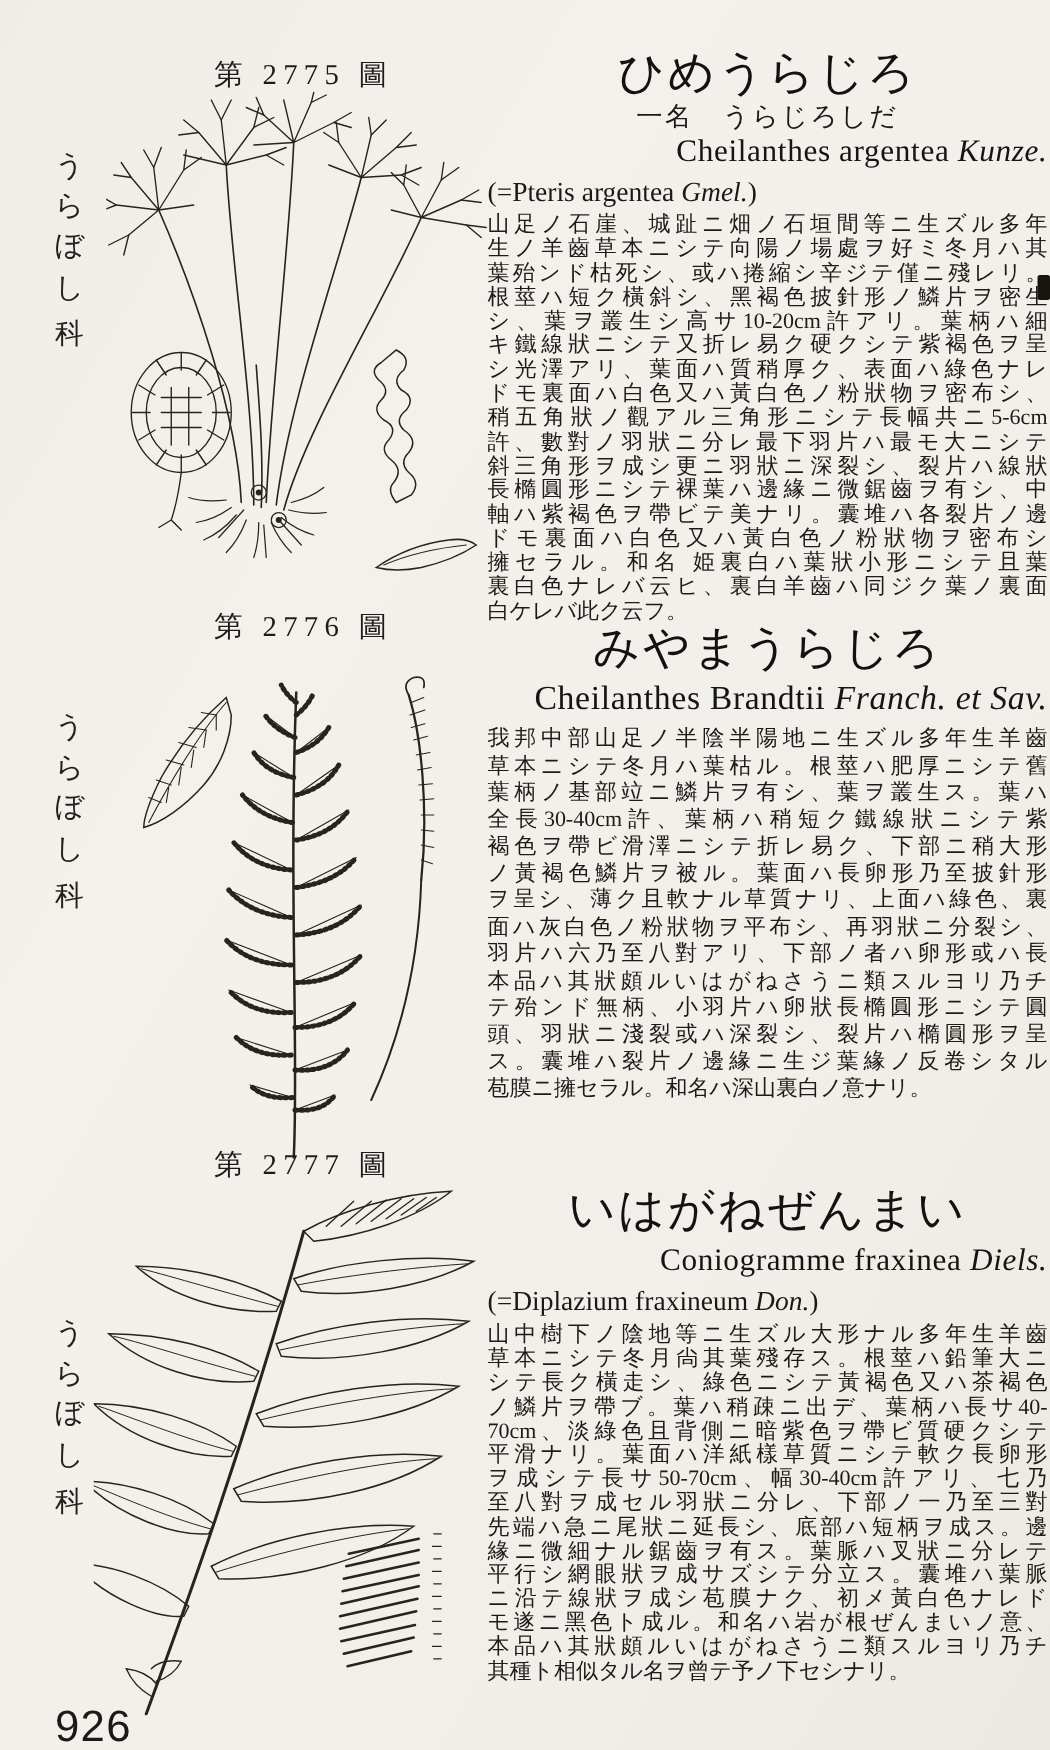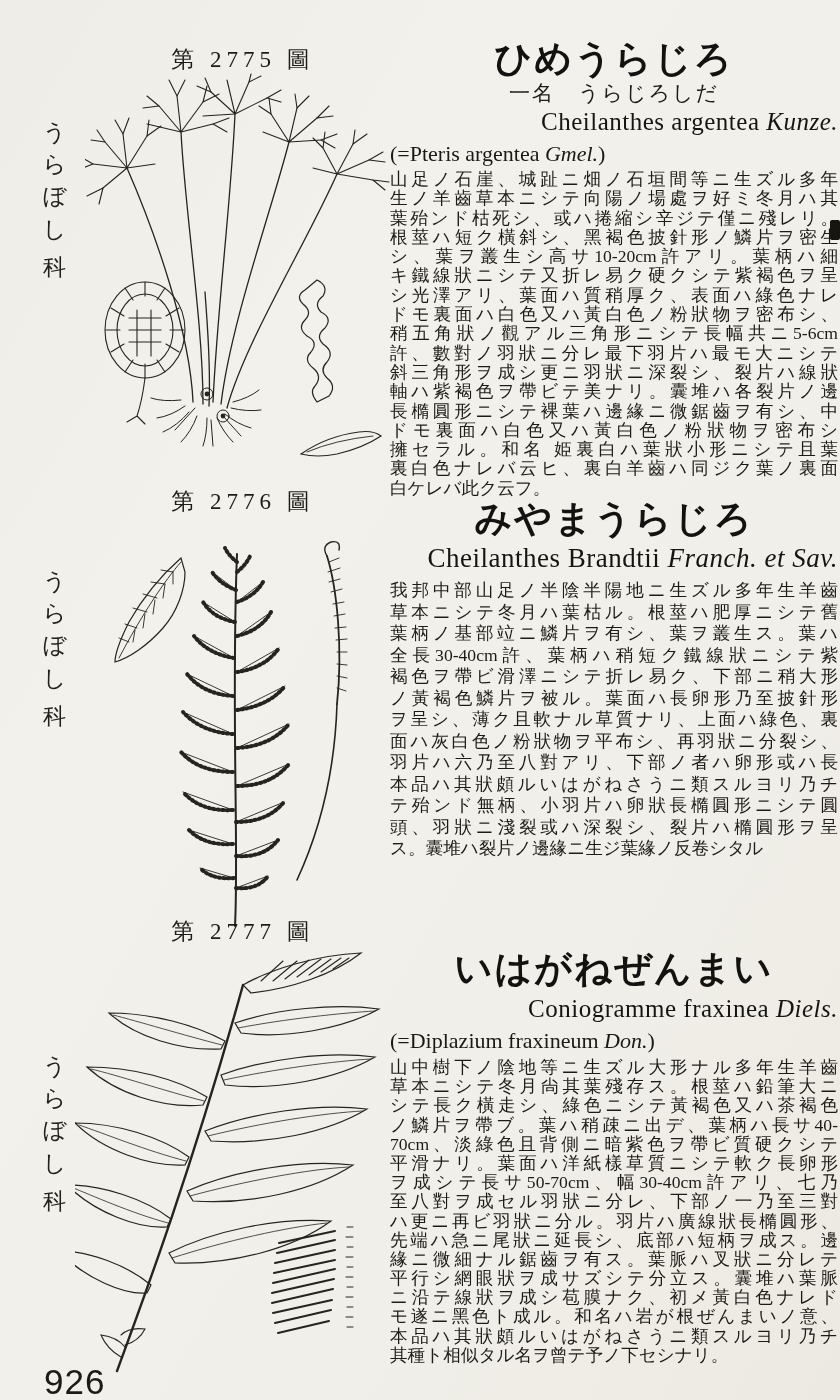--- a/index.html
+++ b/index.html
@@ -16,21 +16,21 @@
     font-family:"DejaVu Serif",serif;
   }
   
   .figcap{
     position:absolute;left:88px;width:310px;text-align:center;
     font-size:23px;letter-spacing:5px;color:#1e1c19;font-weight:500;
   }
   
   .col{position:absolute;left:390px;width:448px;}
   .jtitle{
-    text-align:center;font-size:37px;font-weight:700;color:#141210;
+    text-align:center;font-size:37px;font-weight:400;color:#141210;
     line-height:1.0;letter-spacing:2px;
   }
   .alias{
     text-align:center;font-size:21px;color:#1c1a17;letter-spacing:2px;margin-top:2px;
   }
   .latin{
     text-align:right;font-size:25px;color:#161513;letter-spacing:0.5px;margin-top:1px;
     font-family:"Liberation Serif",serif;
   }
   .latin i{font-family:"Liberation Serif",serif;}
@@ -130,22 +130,22 @@
         <div class="bline">生ノ羊齒草本ニシテ向陽ノ場處ヲ好ミ冬月ハ其</div>
         <div class="bline">葉殆ンド枯死シ、或ハ捲縮シ辛ジテ僅ニ殘レリ。</div>
         <div class="bline">根莖ハ短ク橫斜シ、黑褐色披針形ノ鱗片ヲ密生</div>
         <div class="bline">シ、葉ヲ叢生シ高サ10-20cm許アリ。葉柄ハ細</div>
         <div class="bline">キ鐵線狀ニシテ又折レ易ク硬クシテ紫褐色ヲ呈</div>
         <div class="bline">シ光澤アリ、葉面ハ質稍厚ク、表面ハ綠色ナレ</div>
         <div class="bline">ドモ裏面ハ白色又ハ黃白色ノ粉狀物ヲ密布シ、</div>
         <div class="bline">稍五角狀ノ觀アル三角形ニシテ長幅共ニ5-6cm</div>
         <div class="bline">許、數對ノ羽狀ニ分レ最下羽片ハ最モ大ニシテ</div>
         <div class="bline">斜三角形ヲ成シ更ニ羽狀ニ深裂シ、裂片ハ線狀</div>
+        <div class="bline">長橢圓形ニシテ裸葉ハ邊緣ニ微鋸齒ヲ有シ、中</div>
         <div class="bline">軸ハ紫褐色ヲ帶ビテ美ナリ。囊堆ハ各裂片ノ邊</div>
-        <div class="bline">長橢圓形ニシテ裸葉ハ邊緣ニ微鋸齒ヲ有シ、中</div>
         <div class="bline">ドモ裏面ハ白色又ハ黃白色ノ粉狀物ヲ密布シ</div>
         <div class="bline">擁セラル。和名 姫裏白ハ葉狀小形ニシテ且葉</div>
         <div class="bline">裏白色ナレバ云ヒ、裏白羊齒ハ同ジク葉ノ裏面</div>
         <div class="bline">白ケレバ此ク云フ。</div>
       </div>
   </div>
 
   <div class="figcap" style="top:486px">第 2776 圖</div>
 
   <div class="fig" style="left:85px;top:528px">
@@ -206,20 +206,21 @@
         <div class="bline">全長30-40cm許、葉柄ハ稍短ク鐵線狀ニシテ紫</div>
         <div class="bline">褐色ヲ帶ビ滑澤ニシテ折レ易ク、下部ニ稍大形</div>
         <div class="bline">ノ黃褐色鱗片ヲ被ル。葉面ハ長卵形乃至披針形</div>
         <div class="bline">ヲ呈シ、薄ク且軟ナル草質ナリ、上面ハ綠色、裏</div>
         <div class="bline">面ハ灰白色ノ粉狀物ヲ平布シ、再羽狀ニ分裂シ、</div>
         <div class="bline">羽片ハ六乃至八對アリ、下部ノ者ハ卵形或ハ長</div>
         <div class="bline">本品ハ其狀頗ルいはがねさうニ類スルヨリ乃チ</div>
         <div class="bline">テ殆ンド無柄、小羽片ハ卵狀長橢圓形ニシテ圓</div>
         <div class="bline">頭、羽狀ニ淺裂或ハ深裂シ、裂片ハ橢圓形ヲ呈</div>
         <div class="bline">ス。囊堆ハ裂片ノ邊緣ニ生ジ葉緣ノ反卷シタル</div>
+        <div class="bline">苞膜ニ擁セラル。和名ハ深山裏白ノ意ナリ。</div>
       </div>
   </div>
 
   <div class="figcap" style="top:916px">第 2777 圖</div>
 
   <div class="fig" style="left:75px;top:945px">
     <svg width="322" height="428" viewBox="0 0 322 428" fill="none" stroke="#26241f" stroke-width="1.3" stroke-linecap="round">
 
       <path d="M42 426 C70 350 118 220 168 40" stroke-width="2.4"></path>
 
@@ -267,21 +268,20 @@
     <div class="syn"><span>(=Diplazium fraxineum </span><i>Don.</i><span>)</span></div>
     <div class="body-text lh3" style="margin-top:4px">
         <div class="bline">山中樹下ノ陰地等ニ生ズル大形ナル多年生羊齒</div>
         <div class="bline">草本ニシテ冬月尙其葉殘存ス。根莖ハ鉛筆大ニ</div>
         <div class="bline">シテ長ク橫走シ、綠色ニシテ黃褐色又ハ茶褐色</div>
         <div class="bline">ノ鱗片ヲ帶ブ。葉ハ稍疎ニ出デ、葉柄ハ長サ40-</div>
         <div class="bline">70cm、淡綠色且背側ニ暗紫色ヲ帶ビ質硬クシテ</div>
         <div class="bline">平滑ナリ。葉面ハ洋紙樣草質ニシテ軟ク長卵形</div>
         <div class="bline">ヲ成シテ長サ50-70cm、幅30-40cm許アリ、七乃</div>
         <div class="bline">至八對ヲ成セル羽狀ニ分レ、下部ノ一乃至三對</div>
-        <div class="bline">ハ更ニ再ビ羽狀ニ分ル。羽片ハ廣線狀長橢圓形、</div>
         <div class="bline">先端ハ急ニ尾狀ニ延長シ、底部ハ短柄ヲ成ス。邊</div>
         <div class="bline">緣ニ微細ナル鋸齒ヲ有ス。葉脈ハ叉狀ニ分レテ</div>
         <div class="bline">平行シ網眼狀ヲ成サズシテ分立ス。囊堆ハ葉脈</div>
         <div class="bline">ニ沿テ線狀ヲ成シ苞膜ナク、初メ黃白色ナレド</div>
         <div class="bline">モ遂ニ黑色ト成ル。和名ハ岩が根ぜんまいノ意、</div>
         <div class="bline">本品ハ其狀頗ルいはがねさうニ類スルヨリ乃チ</div>
         <div class="bline">其種ト相似タル名ヲ曾テ予ノ下セシナリ。</div>
       </div>
   </div>
 

